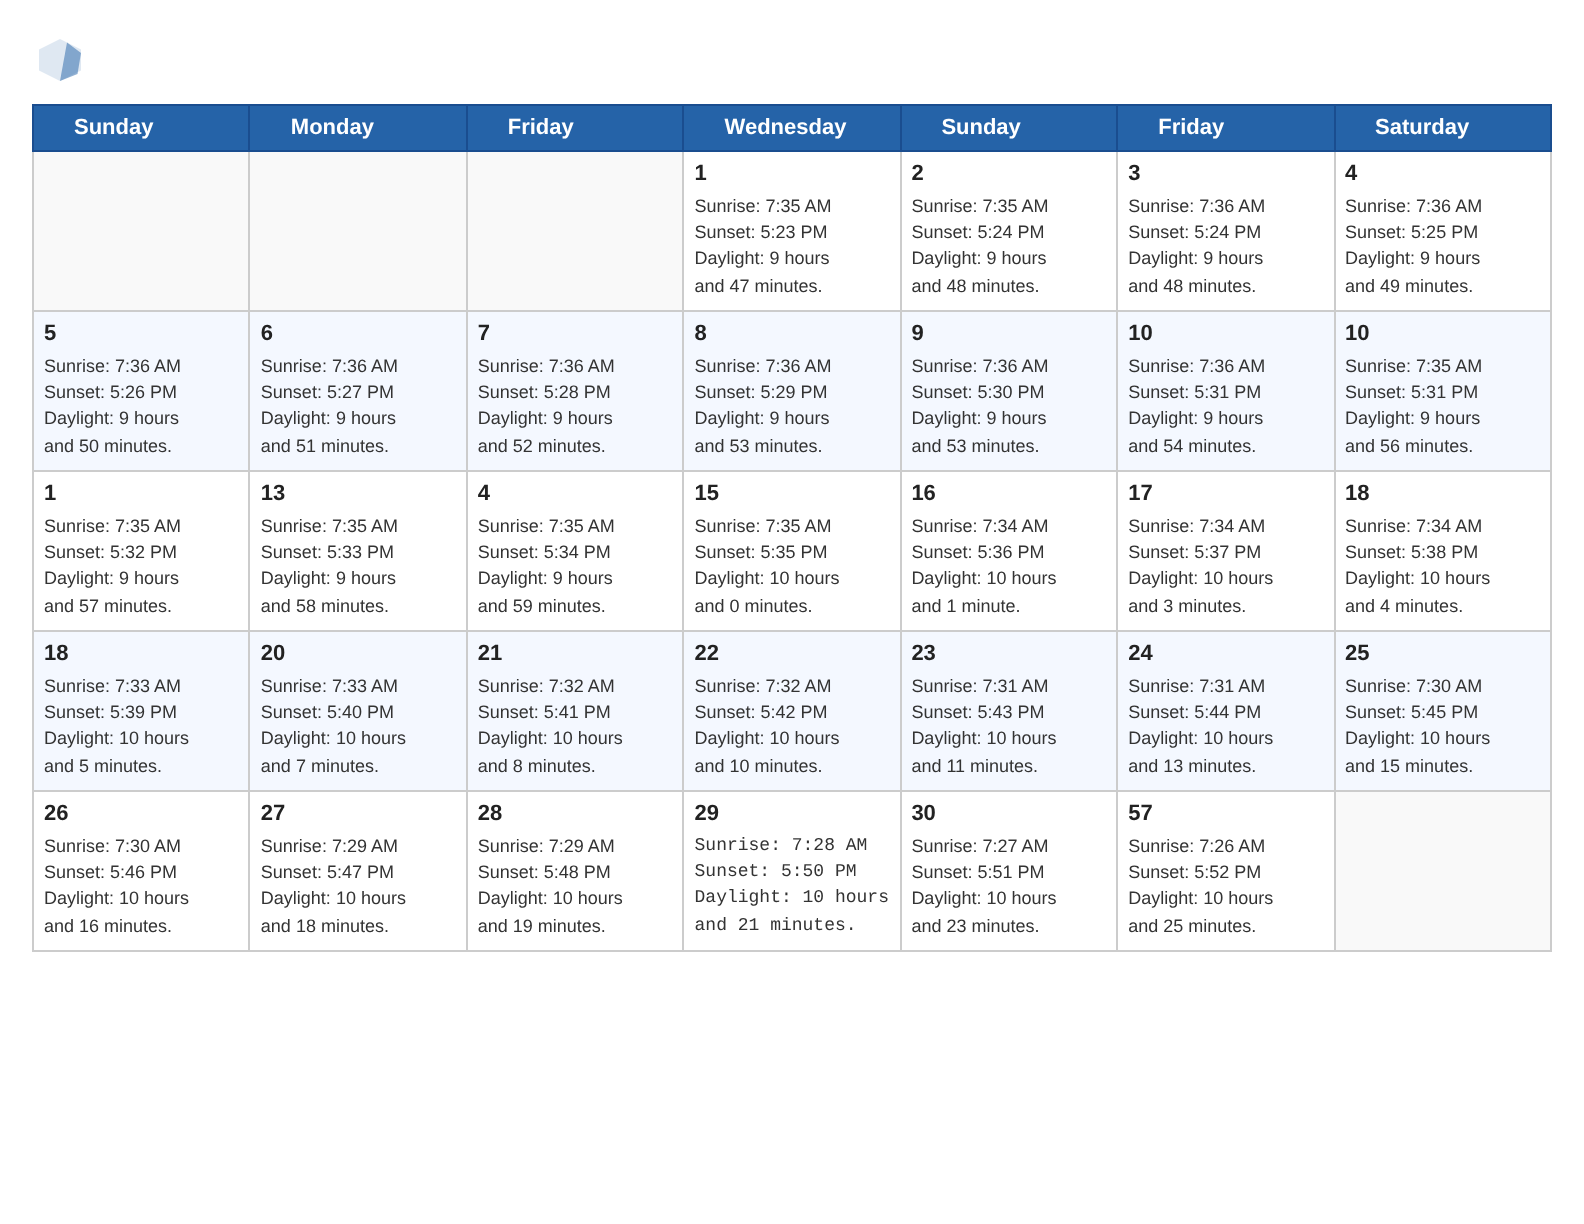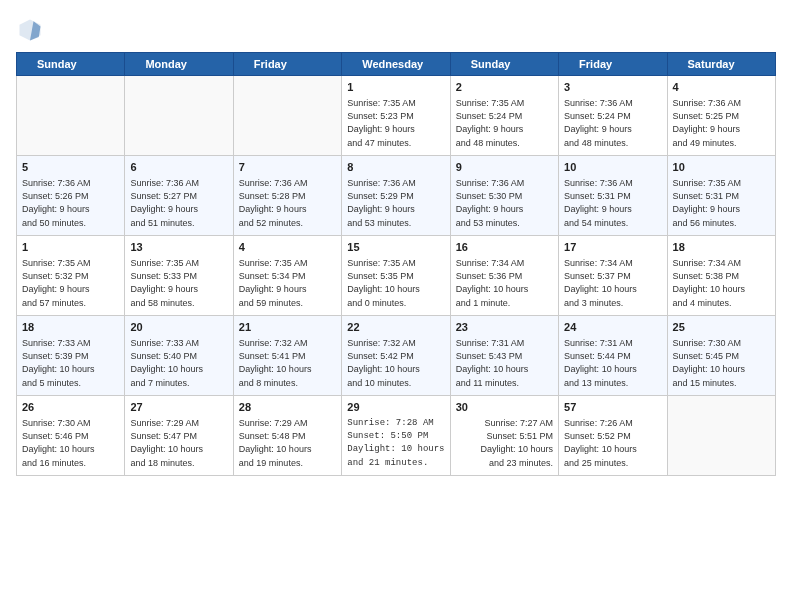--- a/index.html
+++ b/index.html
@@ -341,21 +341,21 @@
         </td>
         <td>
           <span class="day-number">29</span>
           <div class="day-info" style="white-space: pre-line; font-family: Liberation Mono, monospace;">Sunrise: 7:28 AM
 Sunset: 5:50 PM
 Daylight: 10 hours
 and 21 minutes.</div>
         </td>
         <td>
           <span class="day-number">30</span>
-          <div class="day-info" style="white-space: pre-line; text-align: right;">Sunrise: 7:27 AM
+          <div class="day-info" style="white-space: pre-line;">Sunrise: 7:27 AM
 Sunset: 5:51 PM
 Daylight: 10 hours
 and 23 minutes.</div>
         </td>
         <td>
           <span class="day-number">57</span>
           <div class="day-info" style="white-space: pre-line;">Sunrise: 7:26 AM
 Sunset: 5:52 PM
 Daylight: 10 hours
 and 25 minutes.</div>

